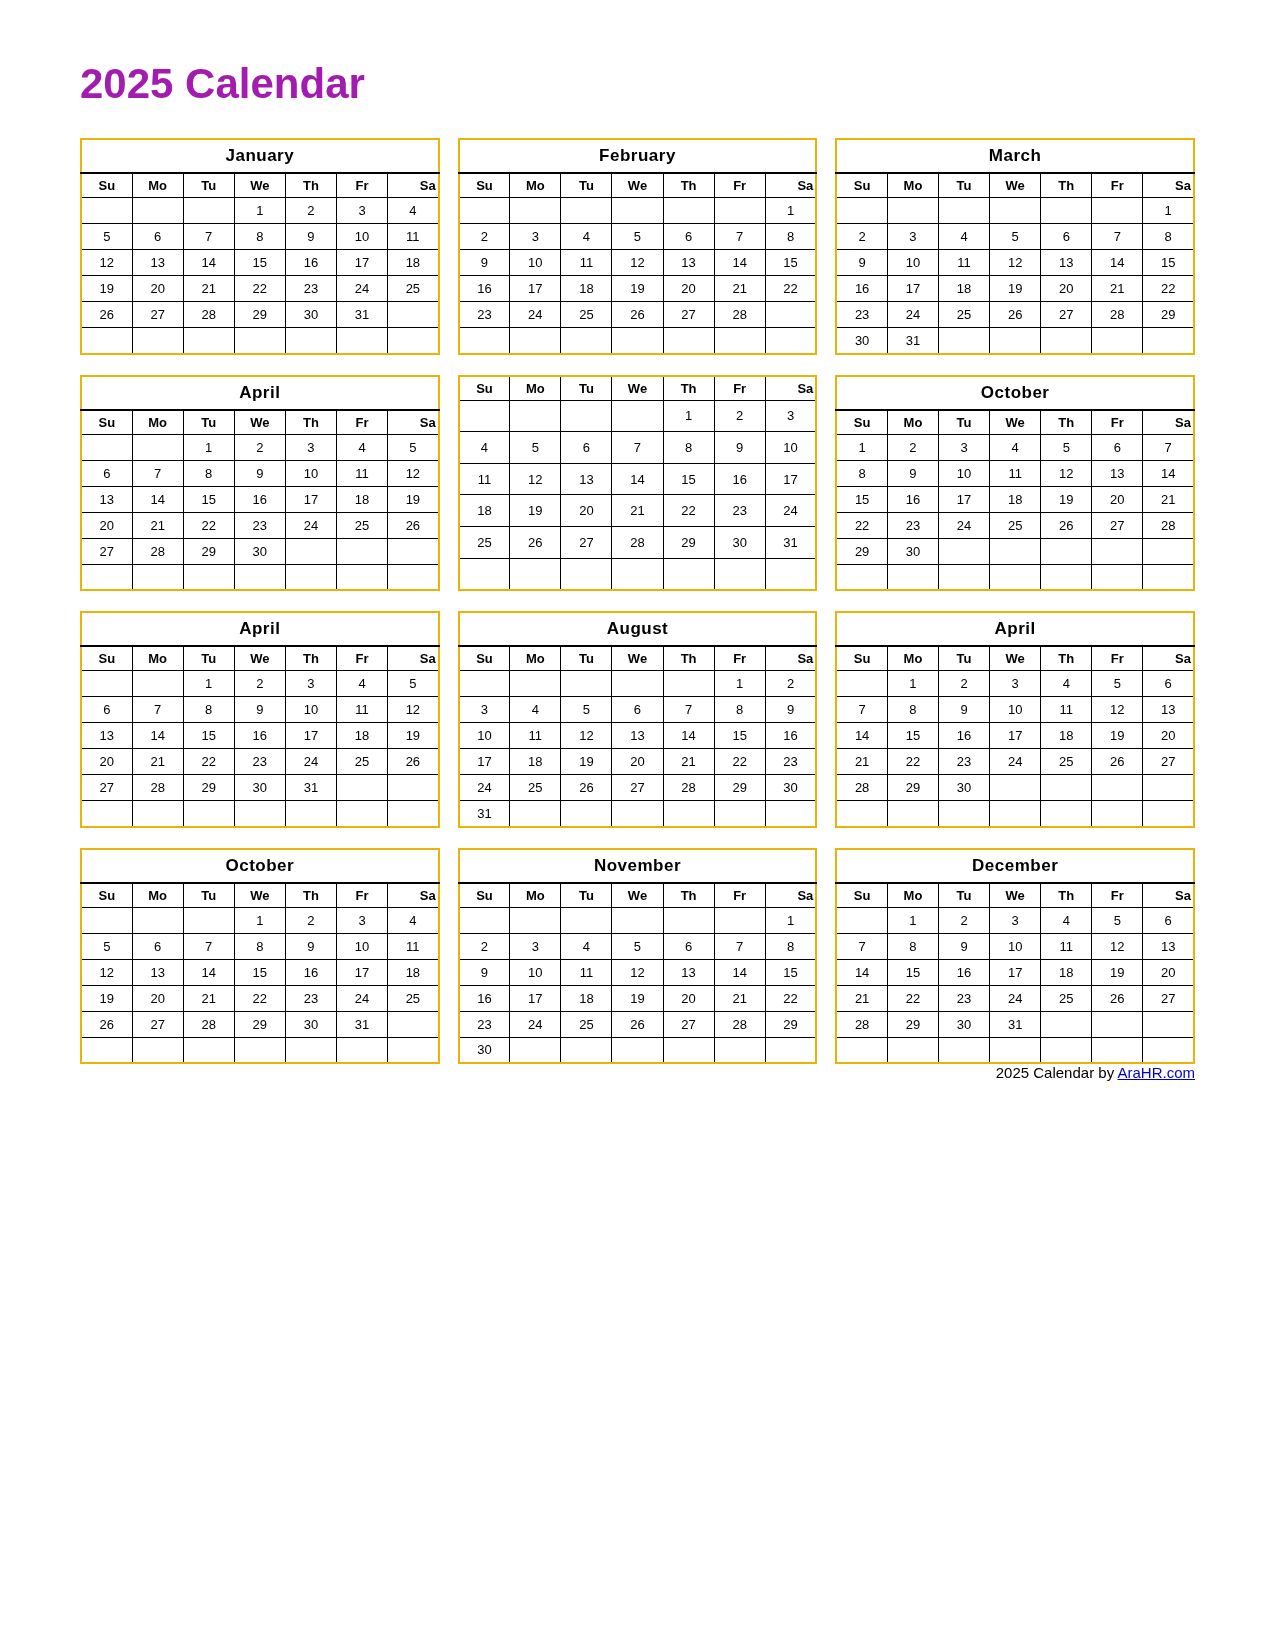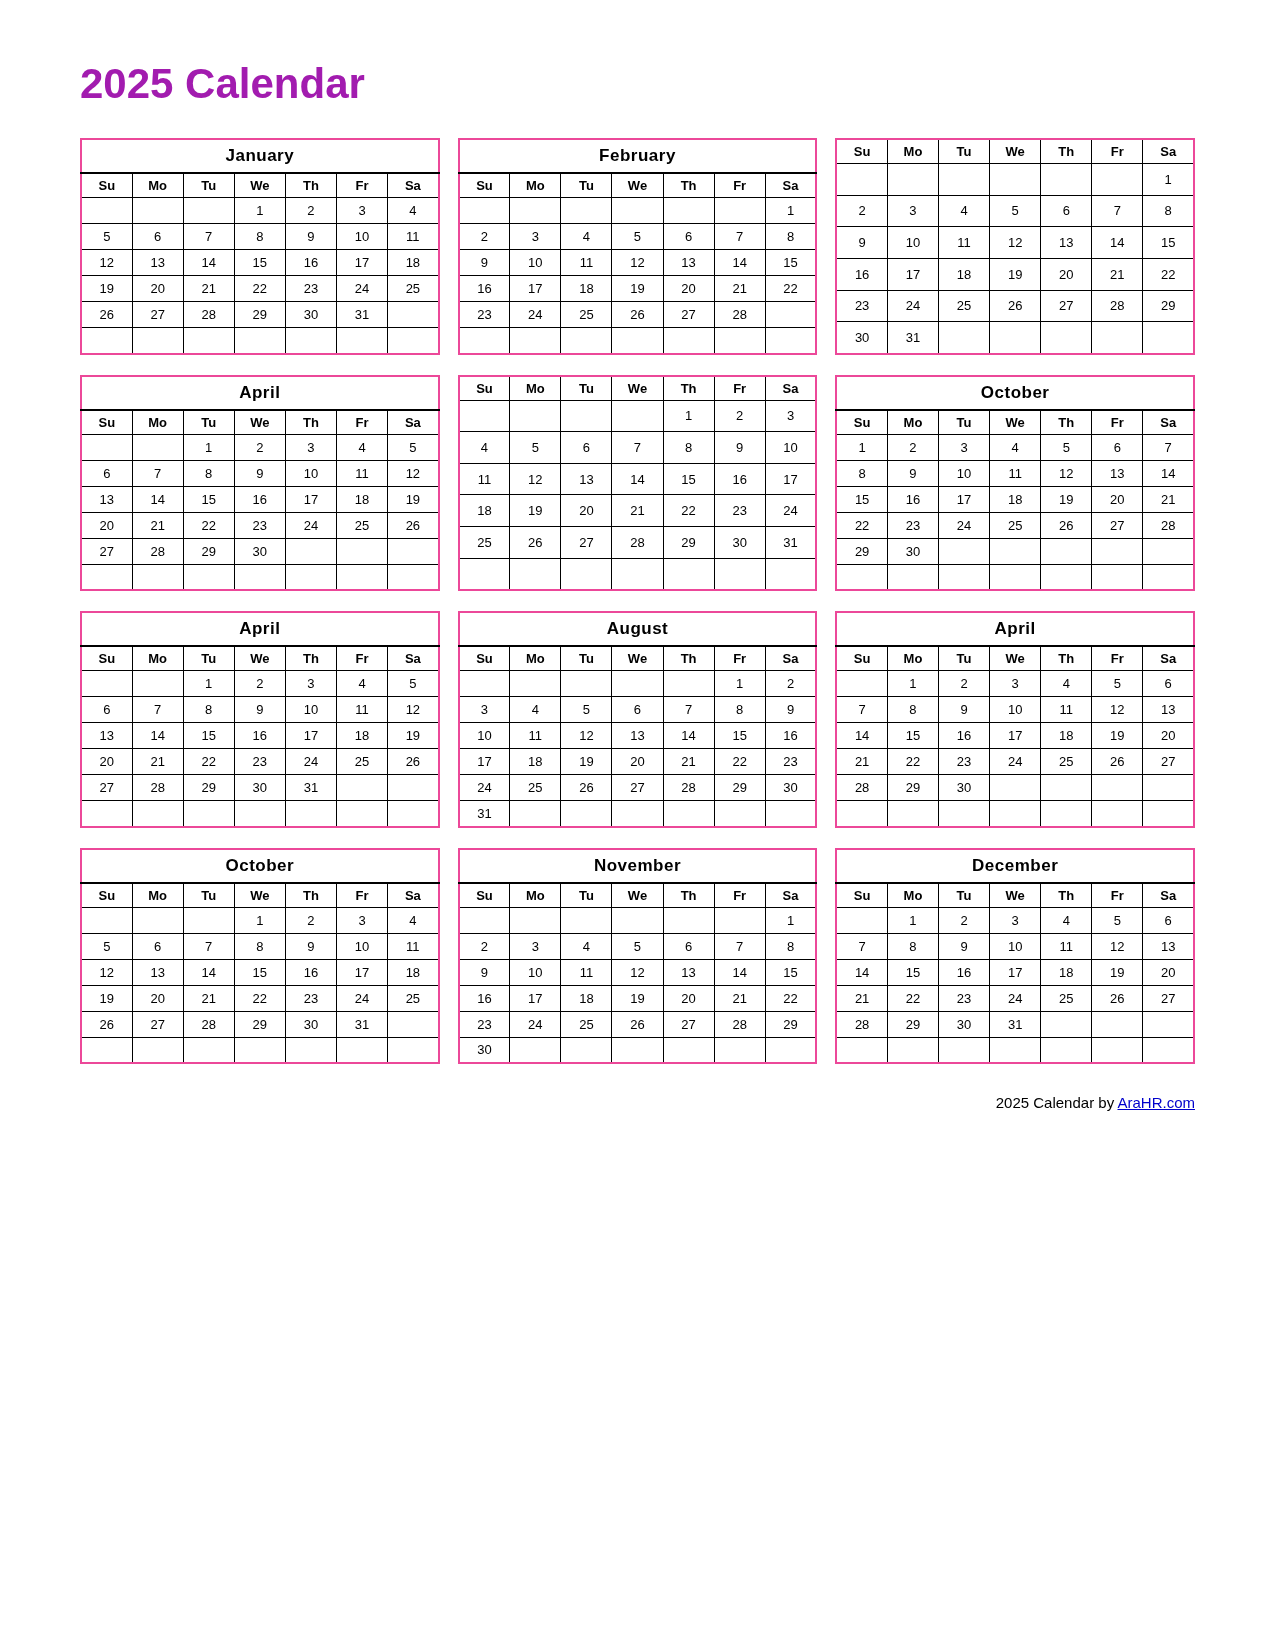--- a/index.html
+++ b/index.html
@@ -17,21 +17,21 @@
       color: #a21caf;
     }
     .calendar-grid {
       display: grid;
       grid-template-columns: repeat(3, 1fr);
       gap: 20px 18px;
     }
     .month-table {
       border-collapse: collapse;
       width: 100%;
-      border: 2px solid #ec4899;
+      border: 2px solid #eab308;
     }
     .month-table th.month-name {
       text-align: center;
       font-size: 17px;
       font-weight: bold;
       padding: 6px 2px;
       border-bottom: 2px solid #000;
       background: #fff;
       letter-spacing: 0.5px;
     }
@@ -48,34 +48,33 @@
       text-align: center;
       font-size: 13px;
       padding: 4px 2px;
       border: 1px solid #000;
       width: 14.28%;
       height: 26px;
       color: #000;
     }
     .footer {
       text-align: right;
-      margin-top: 30px;
       font-size: 15px;
       color: #000;
     }
     .footer a {
       color: #0000cc;
       text-decoration: underline;
     }
     .month-header-row th {
       border-left: 1px solid #000;
       border-right: 1px solid #000;
     }
     .month-header-row th:first-child { border-left: none; }
-    .month-header-row th:last-child { border-right: none; }
+    .month-header-row th:last-child { border-right: none; text-align: right; }
   </style>
 </head>
 <body>
 
 <h1>2025 Calendar</h1>
 
 <div class="calendar-grid">
 <table class="month-table">
       <thead>
         <tr>
@@ -215,20 +214,23 @@
           <td></td>
           <td></td>
           <td></td>
           <td></td>
           <td></td>
         </tr>
       </tbody>
     </table>
     <table class="month-table">
       <thead>
+        <tr>
+          <th class="month-name" colspan="7">March</th>
+        </tr>
         <tr class="month-header-row">
           <th class="day-header">Su</th>
           <th class="day-header">Mo</th>
           <th class="day-header">Tu</th>
           <th class="day-header">We</th>
           <th class="day-header">Th</th>
           <th class="day-header">Fr</th>
           <th class="day-header">Sa</th>
         </tr>
       </thead>

